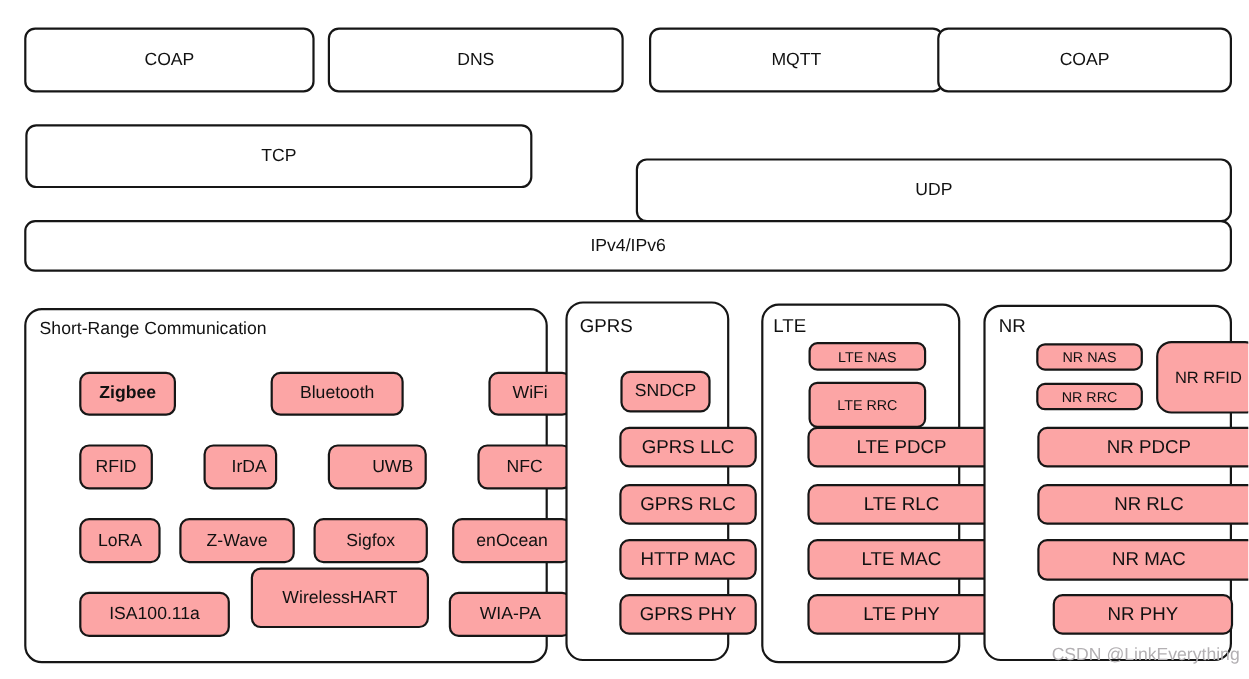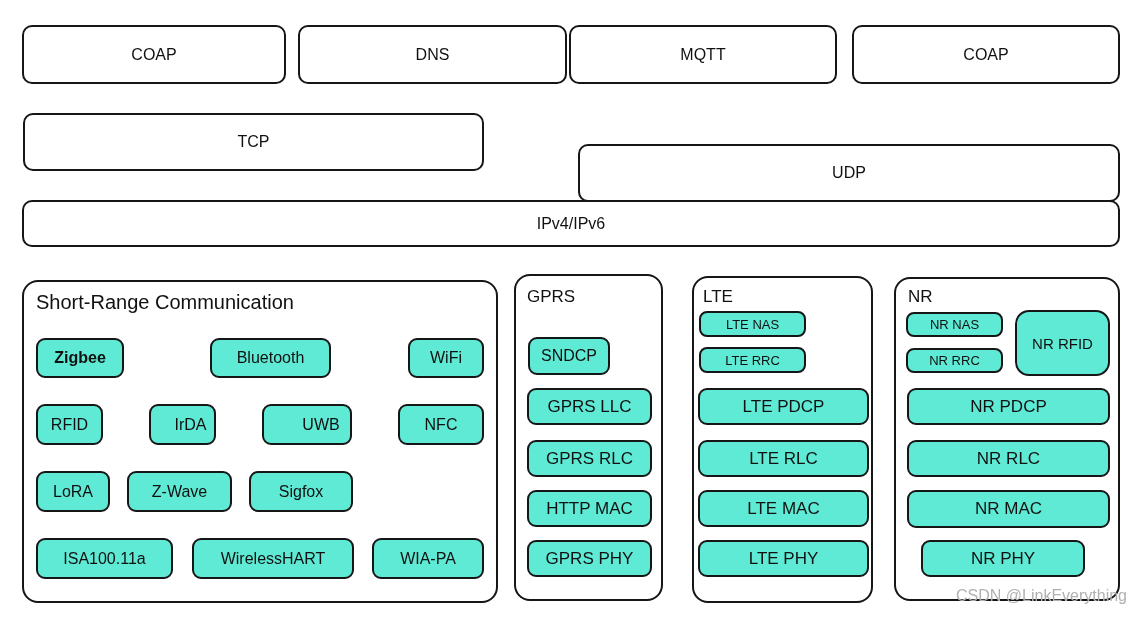--- a/index.html
+++ b/index.html
@@ -35,33 +35,34 @@
     border: 2.2px solid #161616;
     border-radius: 16px;
     background: #ffffff;
   }
   .group-title {
     position: absolute;
     font-size: 17px;
     color: #111111;
     white-space: nowrap;
   }
-  .title-lg { font-size: 20px; }
+  .title-lg { font-size: 16px; }
   .chip {
     position: absolute;
     box-sizing: border-box;
     border: 2.2px solid #161616;
     border-radius: 9px;
-    background: #5eead4;
+    background: #fca5a5;
     display: flex;
     align-items: center;
     justify-content: center;
     font-size: 16px;
     color: #111111;
     white-space: nowrap;
+    margin-left: 36px;
   }
   .small {
     font-size: 13px;
     border-radius: 8px;
     border-width: 2px;
   }
   .stackbox { font-size: 17px; }
   .watermark {
     position: absolute;
     left: 905px;
@@ -73,21 +74,21 @@
     white-space: nowrap;
   }
 </style>
 </head>
 <body>
 
 <div class="canvas">
 
   <div class="box" style="left:22px; top:25px; width:264px; height:59px;">COAP</div>
   <div class="box" style="left:298px; top:25px; width:269px; height:59px;">DNS</div>
-  <div class="box" style="left:569px; top:25px; width:268px; height:59px;">MQTT</div>
+  <div class="box" style="left:590px; top:25px; width:268px; height:59px;">MQTT</div>
   <div class="box" style="left:852px; top:25px; width:268px; height:59px;">COAP</div>
 
   <div class="box" style="left:23px; top:113px; width:461px; height:58px;">TCP</div>
   <div class="box" style="left:578px; top:113px; width:542px; height:58px;margin-top:31px;">UDP</div>
 
   <div class="box" style="left:22px; top:200px; width:1098px; height:47px;">IPv4/IPv6</div>
 
   <div class="group" style="left:22px; top:280px; width:476px; height:323px;"></div>
   <div class="group-title title-lg" style="left:36px; top:291px;">Short-Range Communication</div>
 
@@ -96,39 +97,40 @@
   <div class="chip" style="left:408px; top:338px; width:76px; height:40px;">WiFi</div>
 
   <div class="chip" style="left:36px; top:404px; width:67px; height:41px;">RFID</div>
   <div class="chip" style="left:149px; top:404px; width:67px; height:41px;padding-left:16px;">IrDA</div>
   <div class="chip" style="left:262px; top:404px; width:90px; height:41px;padding-left:28px;">UWB</div>
   <div class="chip" style="left:398px; top:404px; width:86px; height:41px;">NFC</div>
 
   <div class="chip" style="left:36px; top:471px; width:74px; height:41px;">LoRA</div>
   <div class="chip" style="left:127px; top:471px; width:105px; height:41px;">Z-Wave</div>
   <div class="chip" style="left:249px; top:471px; width:104px; height:41px;">Sigfox</div>
+  <div class="chip" style="left:375px; top:471px; width:109px; height:41px;">enOcean</div>
 
   <div class="chip" style="left:36px; top:538px; width:137px; height:41px;">ISA100.11a</div>
-  <div class="chip" style="left:192px; top:538px; width:162px; height:41px;">WirelessHART</div>
+  <div class="chip" style="left:192px; top:516px; width:162px; height:55px;">WirelessHART</div>
   <div class="chip" style="left:372px; top:538px; width:112px; height:41px;">WIA-PA</div>
 
   <div class="group" style="left:514px; top:274px; width:149px; height:327px;"></div>
   <div class="group-title" style="left:527px; top:287px;">GPRS</div>
 
   <div class="chip" style="left:528px; top:337px; width:82px; height:38px;">SNDCP</div>
   <div class="chip stackbox" style="left:527px; top:388px; width:125px; height:37px;">GPRS LLC</div>
   <div class="chip stackbox" style="left:527px; top:440px; width:125px; height:37px;">GPRS RLC</div>
   <div class="chip stackbox" style="left:527px; top:490px; width:125px; height:37px;">HTTP MAC</div>
   <div class="chip stackbox" style="left:527px; top:540px; width:125px; height:37px;">GPRS PHY</div>
 
   <div class="group" style="left:692px; top:276px; width:181px; height:327px;"></div>
   <div class="group-title" style="left:703px; top:287px;">LTE</div>
 
   <div class="chip small" style="left:699px; top:311px; width:107px; height:26px;">LTE NAS</div>
-  <div class="chip small" style="left:699px; top:347px; width:107px; height:26px;">LTE RRC</div>
+  <div class="chip small" style="left:699px; top:347px; width:107px; height:42px;">LTE RRC</div>
   <div class="chip stackbox" style="left:698px; top:388px; width:171px; height:37px;">LTE PDCP</div>
   <div class="chip stackbox" style="left:698px; top:440px; width:171px; height:37px;">LTE RLC</div>
   <div class="chip stackbox" style="left:698px; top:490px; width:171px; height:37px;text-align:right;">LTE MAC</div>
   <div class="chip stackbox" style="left:698px; top:540px; width:171px; height:37px;">LTE PHY</div>
 
   <div class="group" style="left:894px; top:277px; width:226px; height:324px;"></div>
   <div class="group-title" style="left:908px; top:287px;">NR</div>
 
   <div class="chip small" style="left:906px; top:312px; width:97px; height:25px;">NR NAS</div>
   <div class="chip small" style="left:906px; top:348px; width:97px; height:25px;">NR RRC</div>

